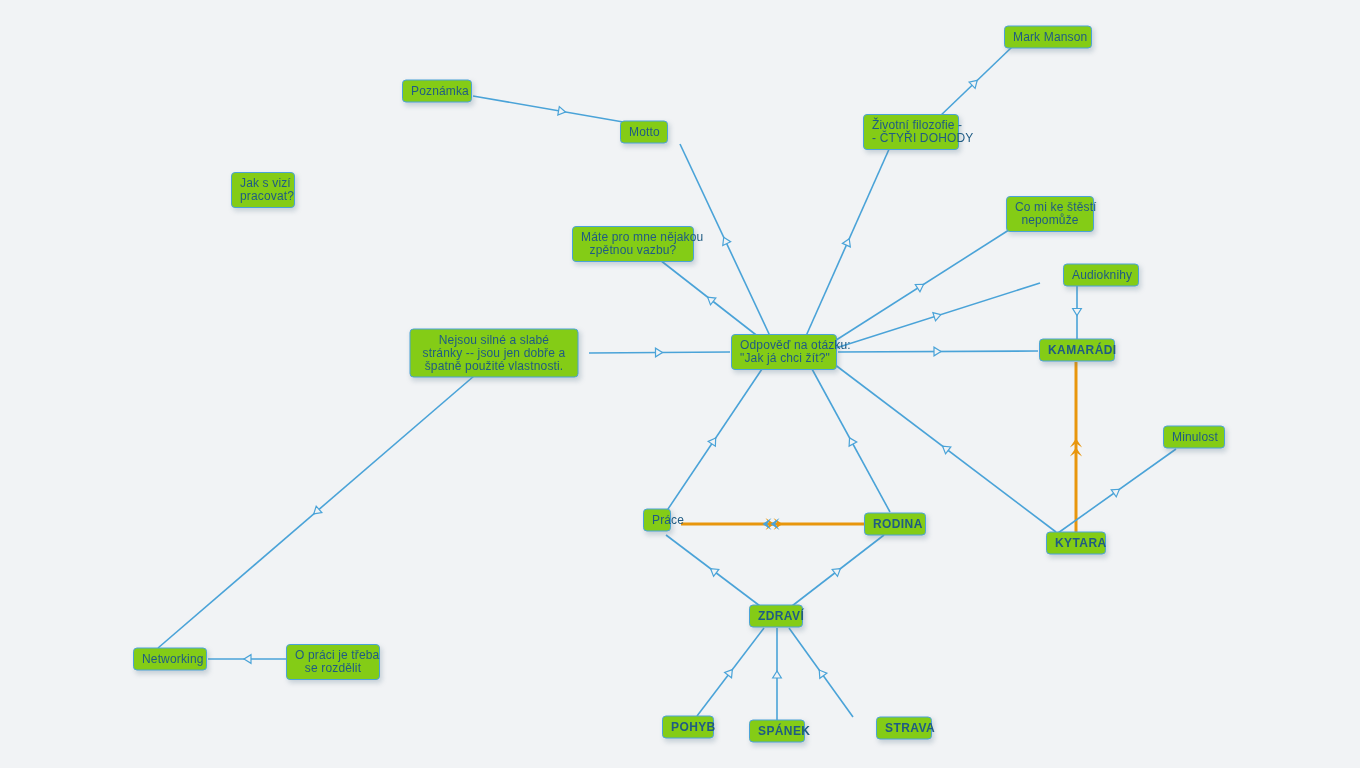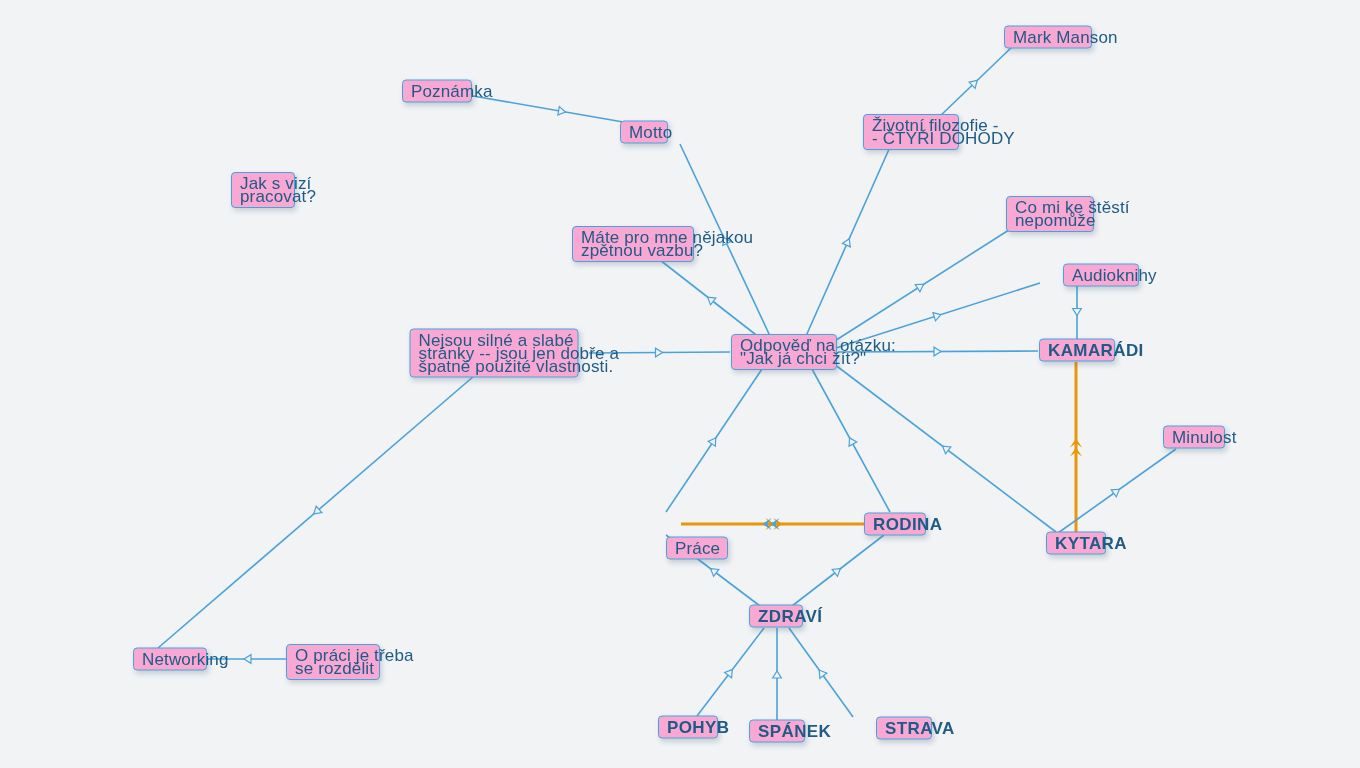--- a/index.html
+++ b/index.html
@@ -24,25 +24,25 @@
     position: absolute;
     left: 0;
     top: 0;
     width: 1360px;
     height: 768px;
     pointer-events: none;
   }
   .node {
     position: absolute;
     box-sizing: border-box;
-    background: #f9a8d4;
+    background: #84cc16;
     border: 1px solid #4aa3d8;
     border-radius: 4px;
     color: #1f5b84;
-    font-size: 17px;
+    font-size: 12px;
     line-height: 13px;
     text-align: center;
     padding: 4px 8px;
     white-space: pre;
     box-shadow: 2px 3px 5px rgba(90, 120, 140, 0.28);
     transform: translate(-50%, -50%);
     letter-spacing: 0.15px;
   }
   .node.bold {
     font-weight: bold;
@@ -163,23 +163,23 @@
     <div class="node" style="left: 1050px; top: 214px; width: 88px; min-height: 30px;">Co mi ke štěstí
 nepomůže</div>
     <div class="node" style="left: 633px; top: 244px; width: 122px; min-height: 30px;">Máte pro mne nějakou
 zpětnou vazbu?</div>
     <div class="node" style="left: 1077px; top: 275px; width: 76px; min-height: 21px; margin-left: 24px;">Audioknihy</div>
     <div class="node bold" style="left: 1077px; top: 350px; width: 76px; min-height: 21px;">KAMARÁDI</div>
     <div class="node" style="left: 494px; top: 353px; width: 169px; min-height: 44px; text-align: center;">Nejsou silné a slabé
 stránky -- jsou jen dobře a
 špatně použité vlastnosti.</div>
     <div class="node" style="left: 1194px; top: 437px; width: 62px; min-height: 21px;">Minulost</div>
-    <div class="node" style="left: 657px; top: 548px; width: 62px; min-height: 21px; margin-left: 40px;">Práce</div>
+    <div class="node" style="left: 657px; top: 520px; width: 28px; min-height: 21px;">Práce</div>
     <div class="node bold" style="left: 895px; top: 524px; width: 62px; min-height: 21px;">RODINA</div>
     <div class="node bold" style="left: 1076px; top: 543px; width: 60px; min-height: 21px;">KYTARA</div>
     <div class="node bold" style="left: 776px; top: 616px; width: 54px; min-height: 21px;">ZDRAVÍ</div>
     <div class="node" style="left: 170px; top: 659px; width: 74px; min-height: 21px;">Networking</div>
     <div class="node" style="left: 333px; top: 662px; width: 94px; min-height: 30px;">O práci je třeba
 se rozdělit</div>
-    <div class="node bold" style="left: 688px; top: 727px; width: 60px; min-height: 21px;">POHYB</div>
+    <div class="node bold" style="left: 688px; top: 727px; width: 52px; min-height: 21px;">POHYB</div>
     <div class="node bold" style="left: 777px; top: 731px; width: 56px; min-height: 21px;">SPÁNEK</div>
     <div class="node bold" style="left: 865px; top: 728px; width: 56px; min-height: 21px; margin-left: 39px;">STRAVA</div>
   </div>
 
 </body></html>

